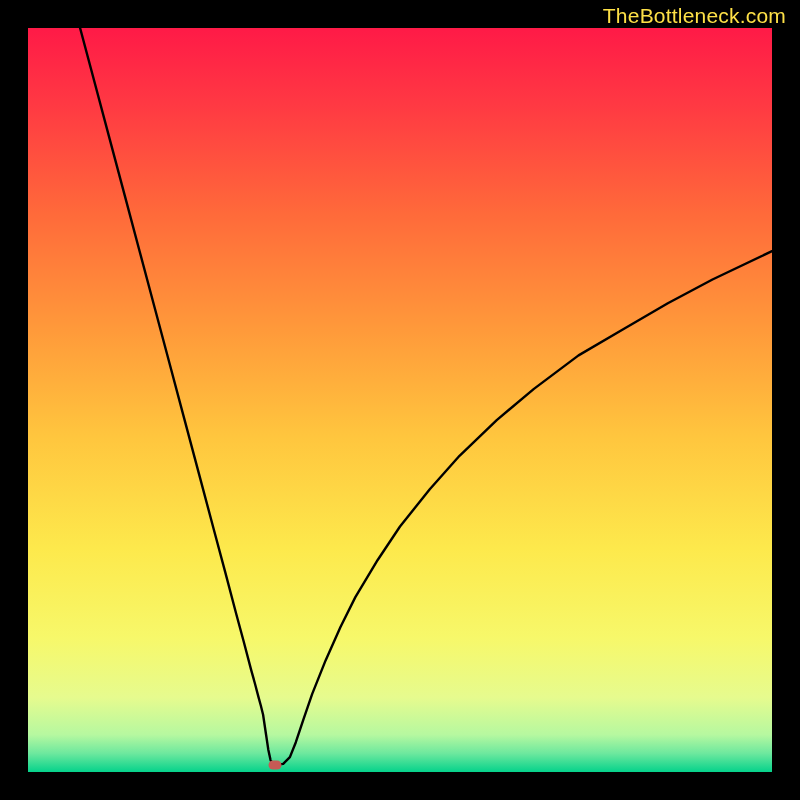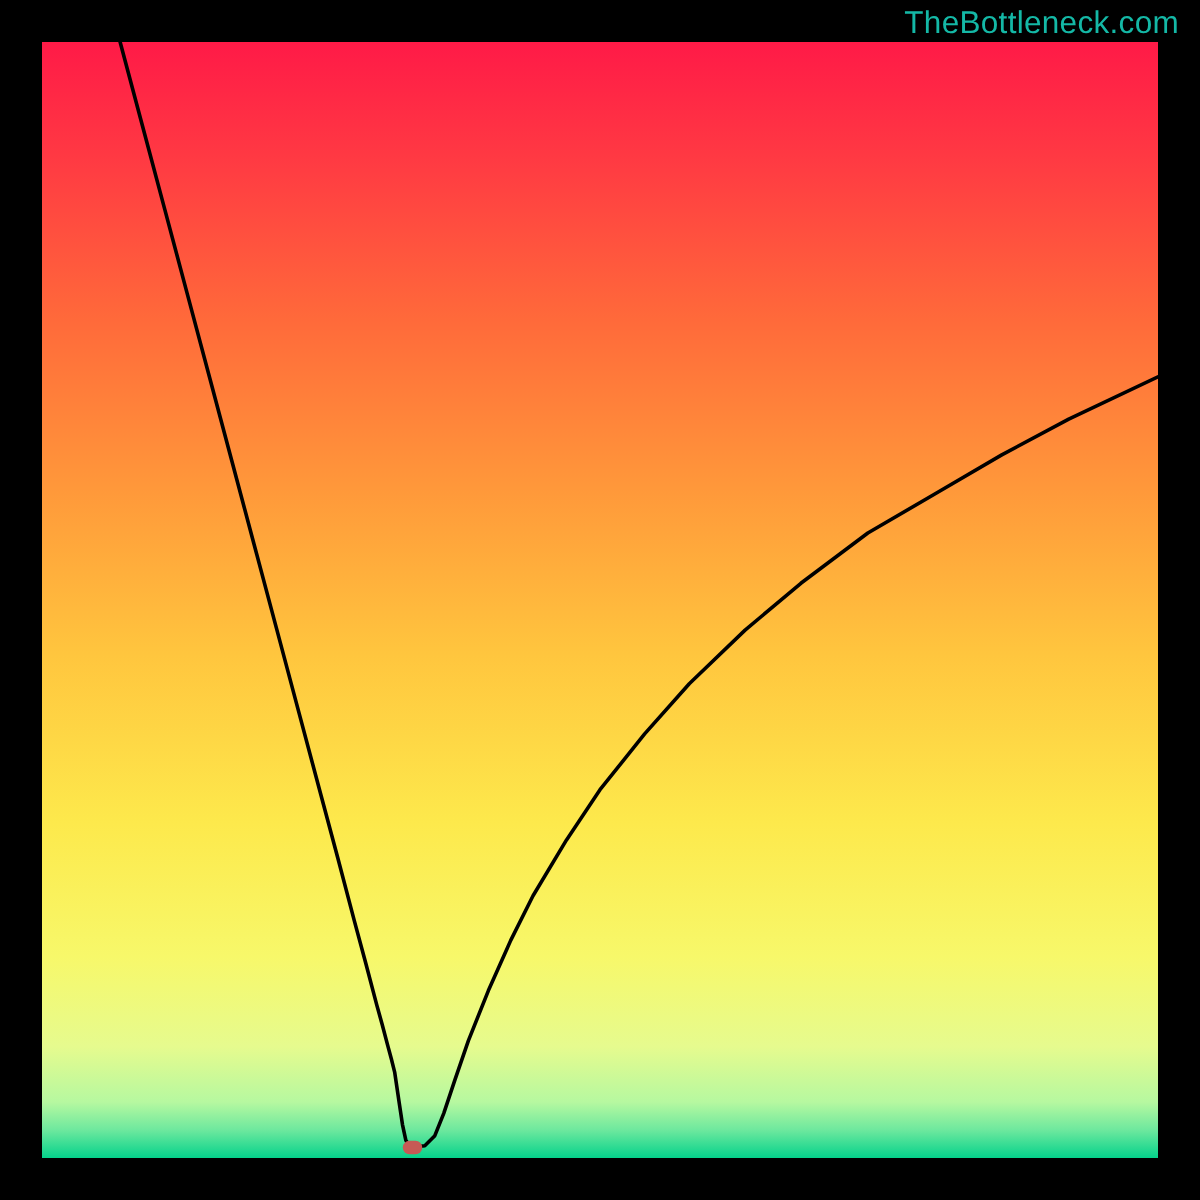--- a/index.html
+++ b/index.html
@@ -16,21 +16,21 @@
     width: 800px;
     height: 800px;
     background: #000;
   }
   .watermark {
     position: absolute;
     top: 4px;
     right: 14px;
     font-size: 21px;
     font-weight: 500;
-    color: #14b8a6;
+    color: #fde047;
     letter-spacing: 0.2px;
     z-index: 4;
   }
   .plot-outer {
     position: absolute;
     left: 28px;
     top: 28px;
     width: 744px;
     height: 744px;
     background: #000;

